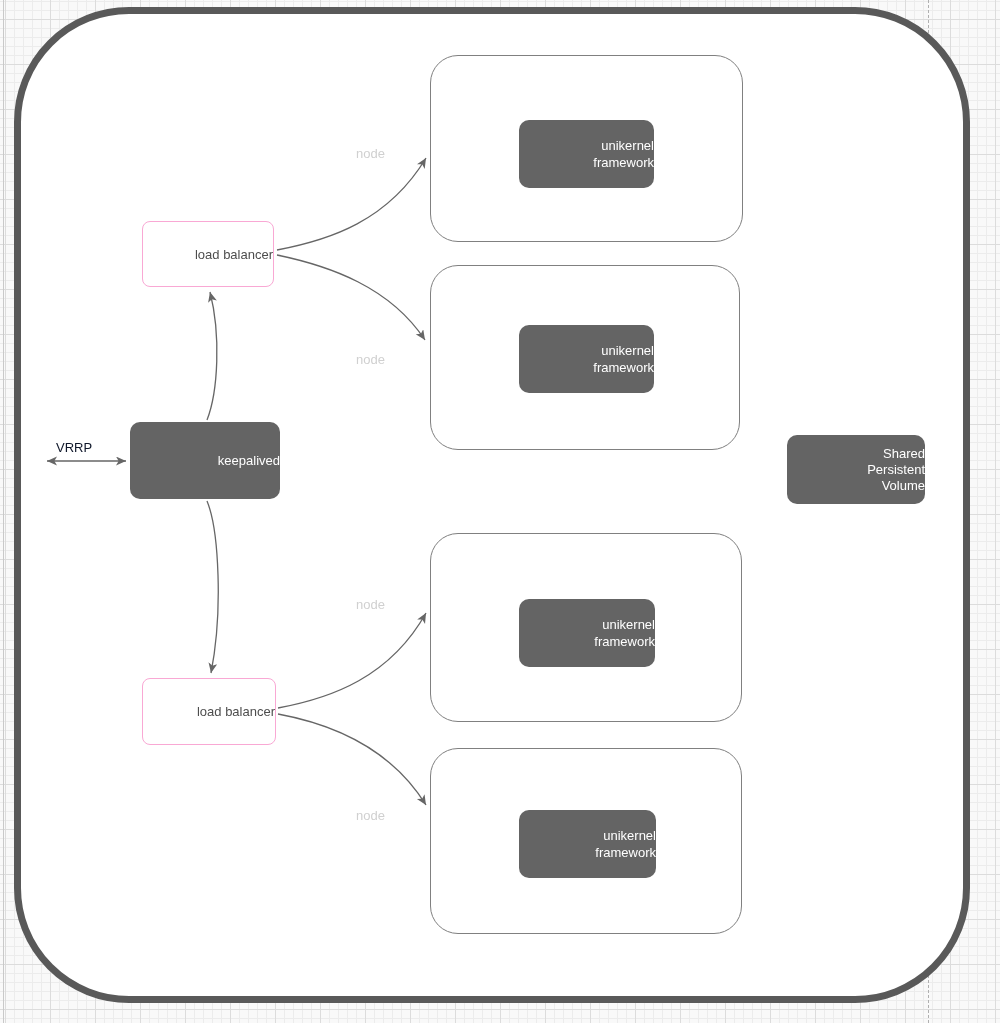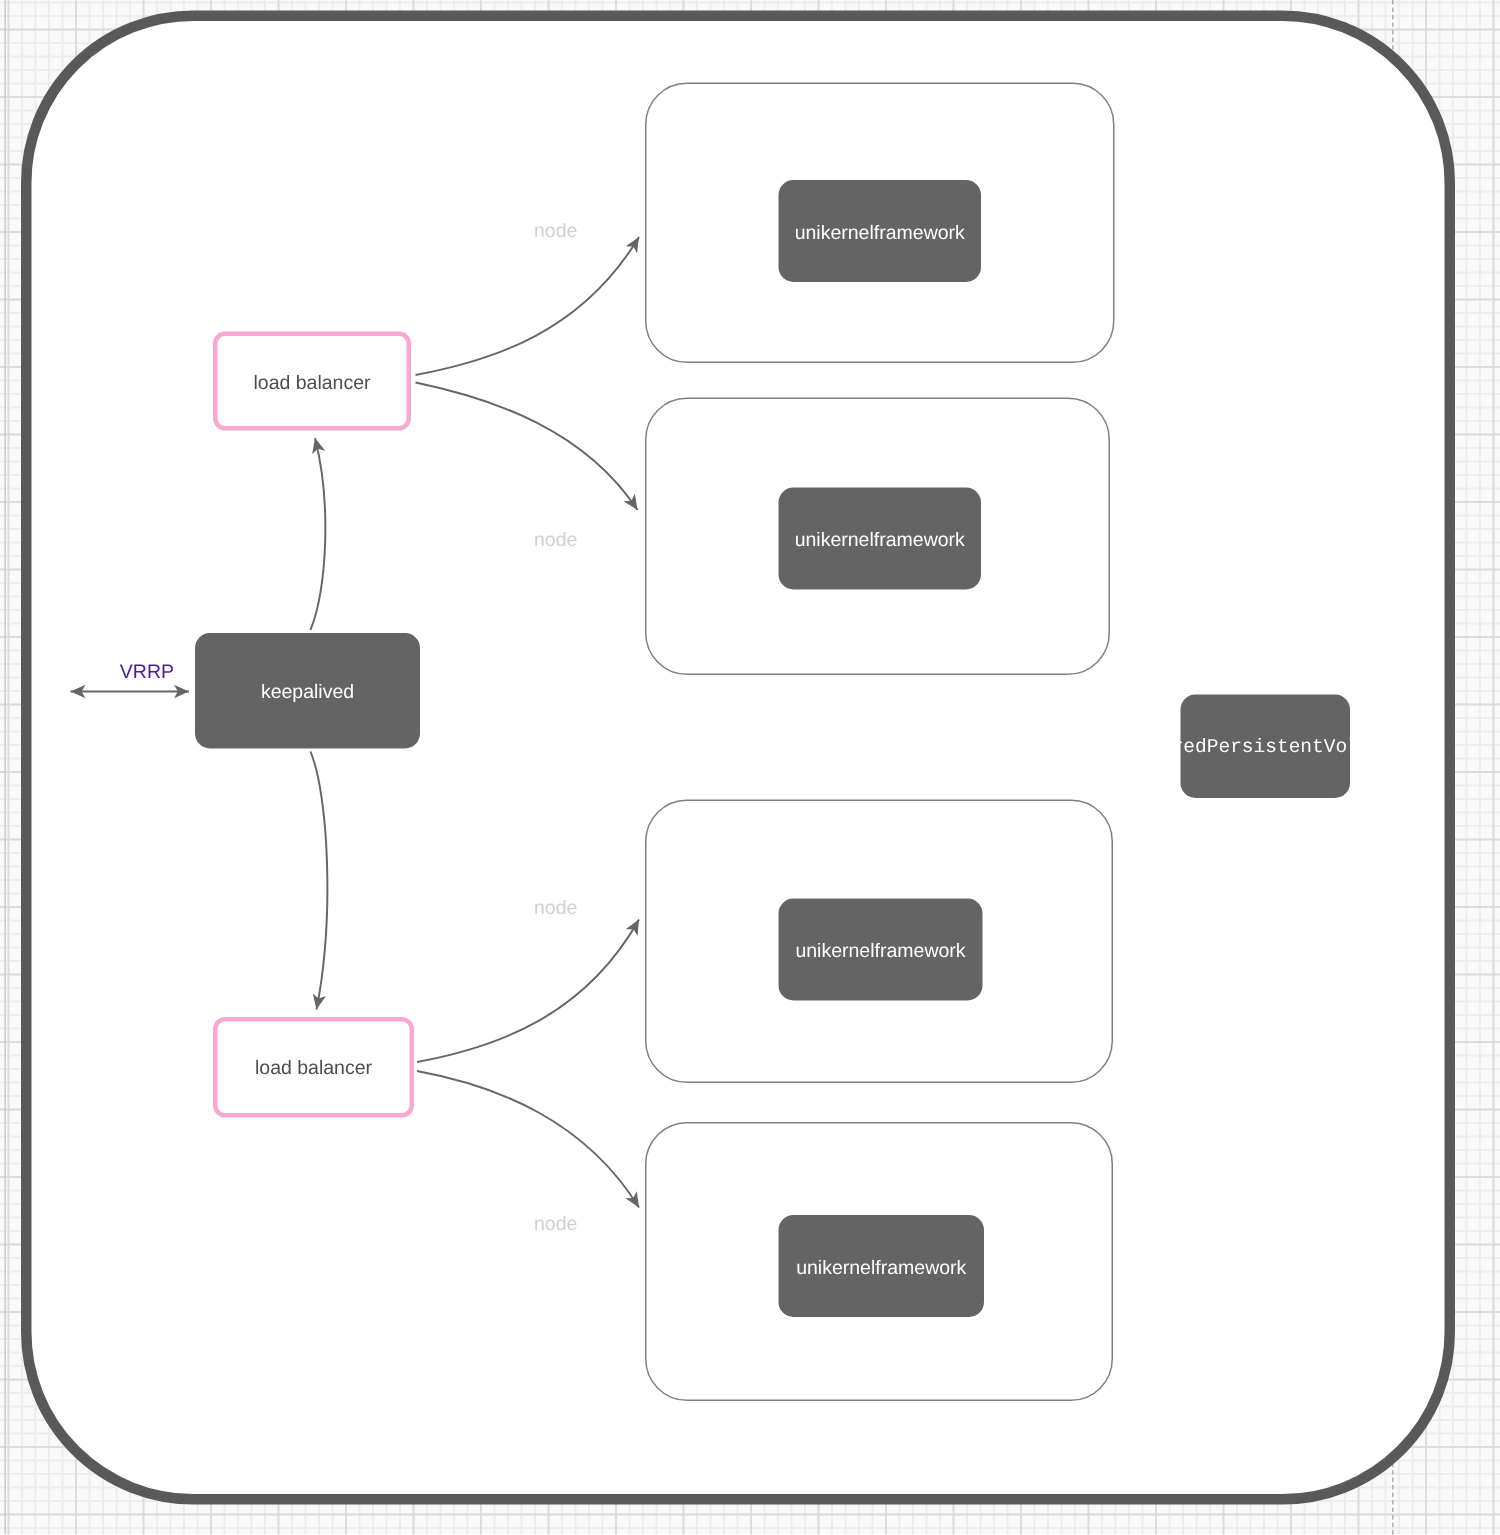--- a/index.html
+++ b/index.html
@@ -15,27 +15,27 @@
       linear-gradient(to bottom,#ececec 1px,transparent 1px);
     background-size:45px 45px,45px 45px,9px 9px,9px 9px;
     background-position:5px 19px,5px 19px,5px 1px,5px 1px;
   }
   .page-left-line{position:absolute;left:3px;top:0;height:100%;width:0;border-left:1px solid #c9c9c9;}
   .page-dashed-line{position:absolute;left:928px;top:0;height:100%;width:0;border-left:1px dashed #b0b0b0;}
   .cluster{
     position:absolute;left:14px;top:7px;width:956px;height:996px;box-sizing:border-box;
     background:#ffffff;border:7px solid #595959;border-radius:115px;
   }
-  .shape{position:absolute;box-sizing:border-box;display:flex;flex-direction:row;align-items:center;justify-content:center;text-align:center;}
-  .outline-box{background:#ffffff;border:3px solid #f9a8d4;border-radius:8px;color:#4d4d4d;font-size:13px;}
+  .shape{position:absolute;box-sizing:border-box;display:flex;flex-direction:column;align-items:flex-end;justify-content:center;text-align:center;}
+  .outline-box{background:#ffffff;border:1px solid #f9a8d4;border-radius:8px;color:#4d4d4d;font-size:13px;}
   .node-box{background:#ffffff;border:1px solid #808080;border-radius:28px;}
   .dark-box{background:#646464;border-radius:10px;color:#ffffff;font-size:13px;line-height:17px;}
   .spv{line-height:16px;}
   .node-label{position:absolute;width:60px;text-align:left;color:#d0d0d0;font-size:13px;}
-  .vrrp-label{position:absolute;left:56px;top:440px;width:60px;text-align:right;color:#4c1d95;font-size:13px;}
+  .vrrp-label{position:absolute;left:56px;top:440px;width:60px;text-align:left;color:#0f172a;font-size:13px;}
   svg.edges{position:absolute;inset:0;pointer-events:none;}
 </style>
 </head>
 <body>
 
 <div class="stage">
   <div class="grid-canvas"></div>
   <div class="page-left-line"></div>
   <div class="page-dashed-line"></div>
 
@@ -72,21 +72,21 @@
     <span>load balancer</span>
   </div>
   <div class="shape outline-box" style="left:142px;top:678px;width:134px;height:67px;">
     <span>load balancer</span>
   </div>
 
   <div class="shape dark-box" style="left:130px;top:422px;width:150px;height:77px;">
     <span>keepalived</span>
   </div>
 
-  <div class="shape dark-box spv" style="left:787px;top:463px;width:113px;height:69px;font-family:Liberation Mono, monospace;">
+  <div class="shape dark-box spv" style="left:787px;top:435px;width:138px;height:69px;">
     <span>Shared</span>
     <span>Persistent</span>
     <span>Volume</span>
   </div>
 
   <div class="vrrp-label">VRRP</div>
 
   <svg class="edges" width="1000" height="1023" viewBox="0 0 1000 1023">
     <defs>
       <marker id="ah" markerUnits="userSpaceOnUse" markerWidth="12" markerHeight="12" refX="10" refY="4.5" orient="auto-start-reverse">

